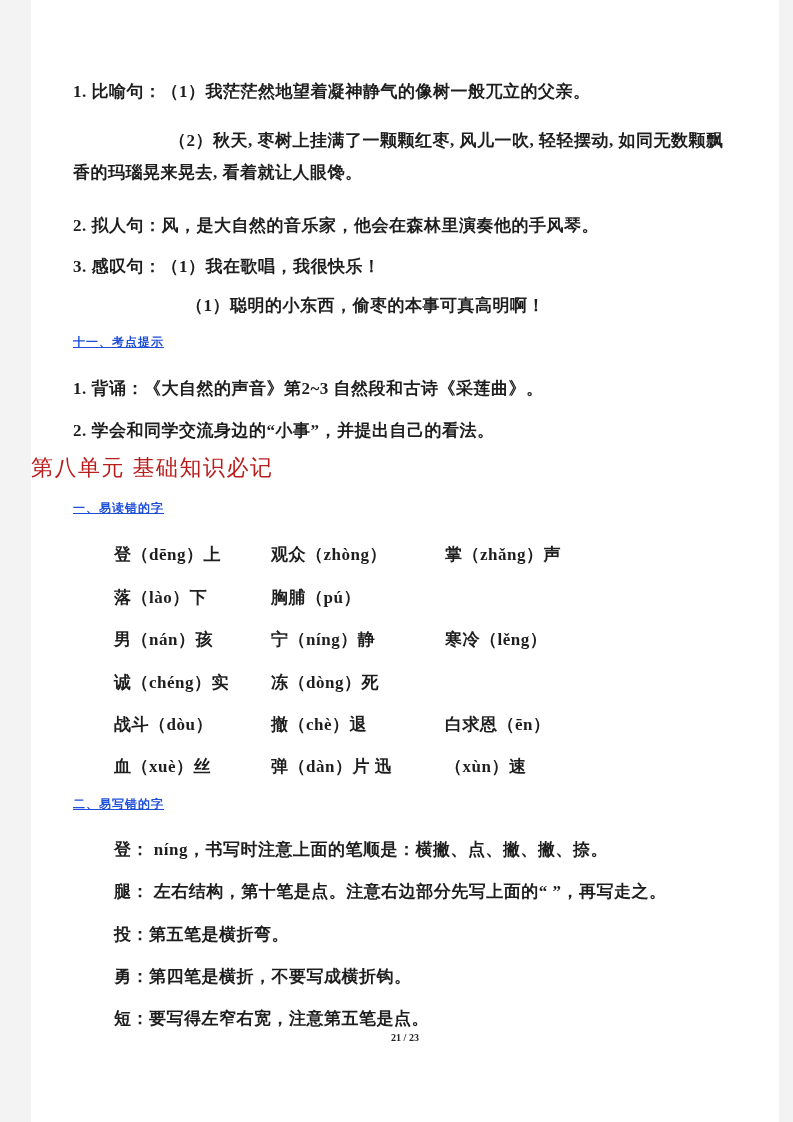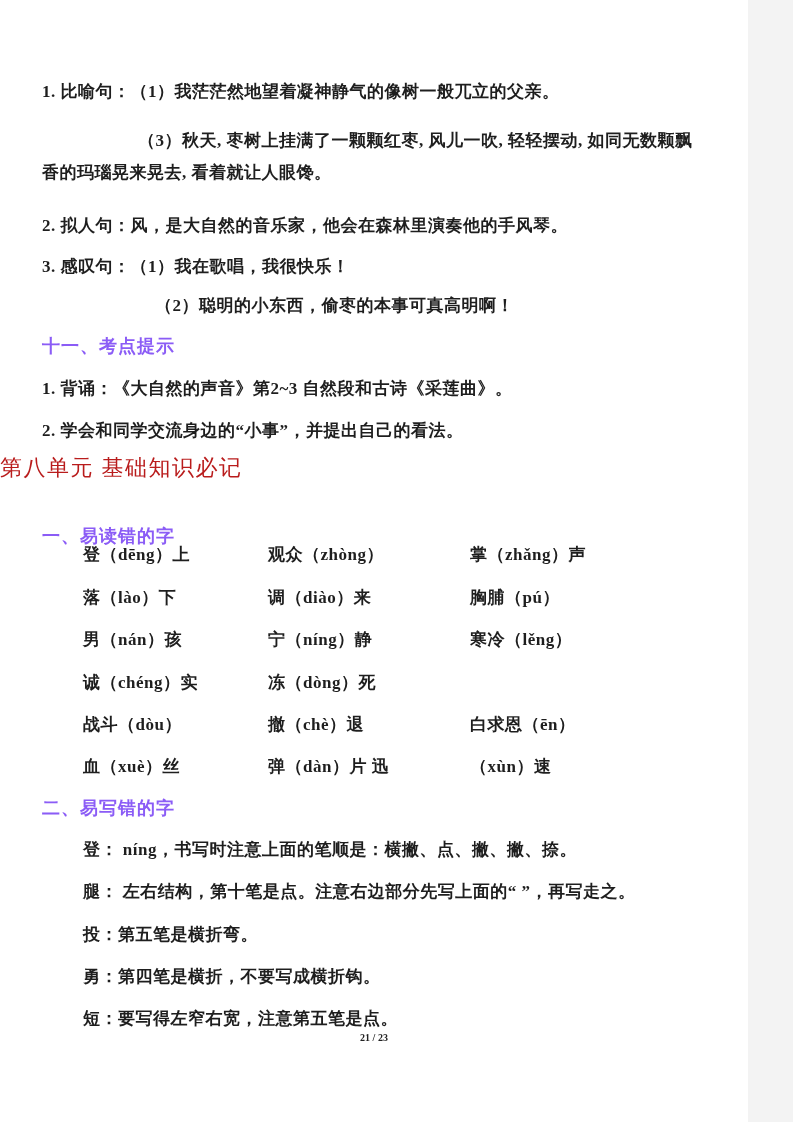--- a/index.html
+++ b/index.html
@@ -7,37 +7,39 @@
     width:793px;height:1122px;
     background:#f3f3f3;
     font-family:"Liberation Serif","DejaVu Serif",serif;
   }
   .page{
     position:relative;
     width:748px;height:1122px;
     background:#ffffff;
     overflow:hidden;
     color:#1e1e1e;
+    margin-left:31px;
   }
   .line{
     position:absolute;
     font-size:17px;
     font-weight:600;
     white-space:nowrap;
     letter-spacing:0.5px;
     color:#1e1e1e;
   }
   .heading{
     position:absolute;
     font-family:"Liberation Sans","DejaVu Sans",sans-serif;
-    font-size:18px;
+    font-size:12px;
     font-weight:700;
     letter-spacing:1px;
-    color:#8b5cf6;
+    color:#1d4ed8;
     white-space:nowrap;
+    text-decoration:underline;
   }
   .unit-title{
     position:absolute;
     left:0;right:0;
     text-align:left;
     font-family:"Liberation Sans","DejaVu Sans",sans-serif;
     font-size:22px;
     font-weight:400;
     letter-spacing:1.5px;
     color:#b91c1c;
@@ -45,59 +47,57 @@
   }
   .word-row{
     position:absolute;
     left:83px;right:40px;
     display:grid;
     grid-template-columns:157px 174px 1fr;
     font-size:17px;
     font-weight:600;
     letter-spacing:0.5px;
     white-space:nowrap;
-    gap:28px;
   }
   .footer{
     position:absolute;
     left:0;right:0;
     text-align:center;
     font-size:10px;
     font-weight:700;
     color:#222;
   }
 </style>
 </head>
 <body>
 
 <div class="page">
 
   <div class="line" style="top:80px;left:42px;">1. 比喻句：（1）我茫茫然地望着凝神静气的像树一般兀立的父亲。</div>
-  <div class="line" style="top:129px;left:138px;">（3）秋天, 枣树上挂满了一颗颗红枣, 风儿一吹, 轻轻摆动, 如同无数颗飘</div>
+  <div class="line" style="top:129px;left:138px;">（2）秋天, 枣树上挂满了一颗颗红枣, 风儿一吹, 轻轻摆动, 如同无数颗飘</div>
   <div class="line" style="top:161px;left:42px;">香的玛瑙晃来晃去, 看着就让人眼馋。</div>
   <div class="line" style="top:214px;left:42px;">2. 拟人句：风，是大自然的音乐家，他会在森林里演奏他的手风琴。</div>
   <div class="line" style="top:255px;left:42px;">3. 感叹句：（1）我在歌唱，我很快乐！</div>
-  <div class="line" style="top:294px;left:155px;">（2）聪明的小东西，偷枣的本事可真高明啊！</div>
+  <div class="line" style="top:294px;left:155px;">（1）聪明的小东西，偷枣的本事可真高明啊！</div>
 
   <div class="heading" style="top:334px;left:42px;">十一、考点提示</div>
   <div class="line" style="top:377px;left:42px;">1. 背诵：《大自然的声音》第2~3 自然段和古诗《采莲曲》。</div>
   <div class="line" style="top:419px;left:42px;">2. 学会和同学交流身边的“小事”，并提出自己的看法。</div>
 
   <div class="unit-title" style="top:453px;">第八单元 基础知识必记</div>
 
-  <div class="heading" style="top:524px;left:42px;">一、易读错的字</div>
+  <div class="heading" style="top:500px;left:42px;">一、易读错的字</div>
 
   <div class="word-row" style="top:543px;">
     <span>登（dēng）上</span>
     <span>观众（zhòng）</span>
     <span>掌（zhǎng）声</span>
   </div>
   <div class="word-row" style="top:586px;">
     <span>落（lào）下</span>
-    <span>调（diào）来</span>
     <span>胸脯（pú）</span>
   </div>
   <div class="word-row" style="top:628px;">
     <span>男（nán）孩</span>
     <span>宁（níng）静</span>
     <span>寒冷（lěng）</span>
   </div>
   <div class="word-row" style="top:671px;">
     <span>诚（chéng）实</span>
     <span>冻（dòng）死</span>

